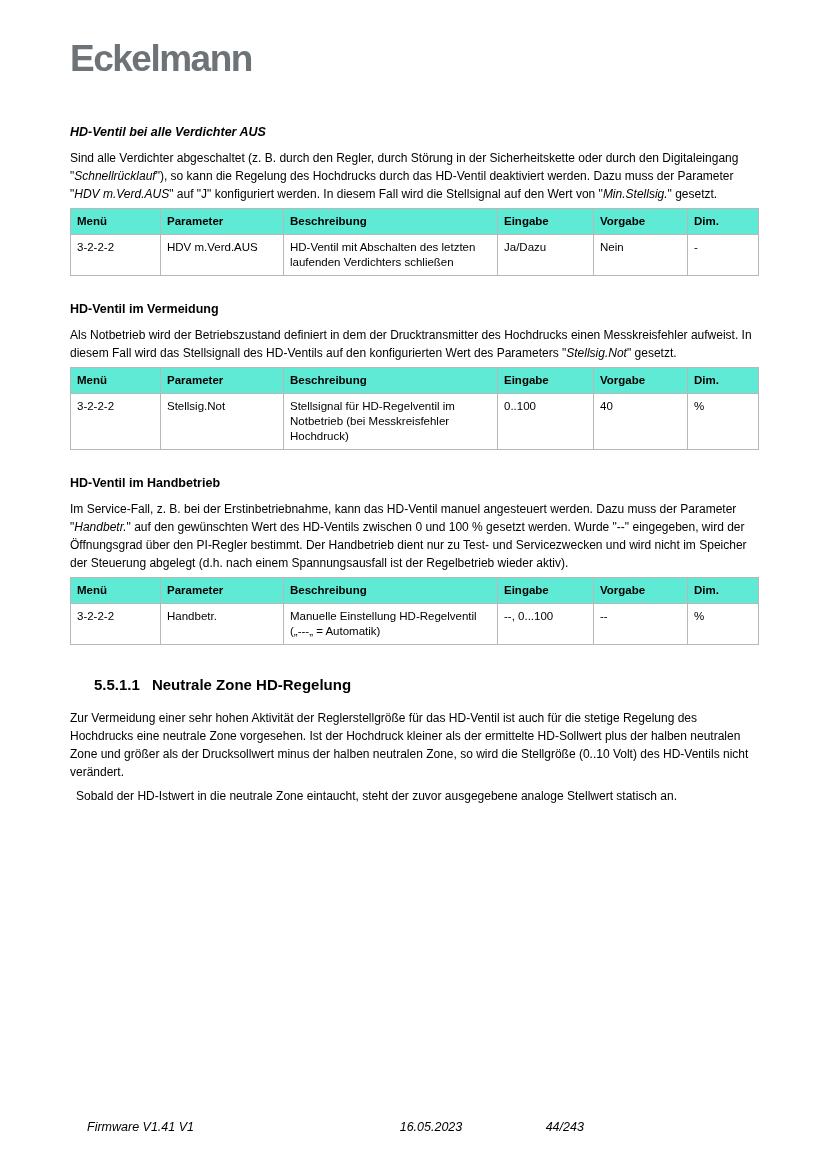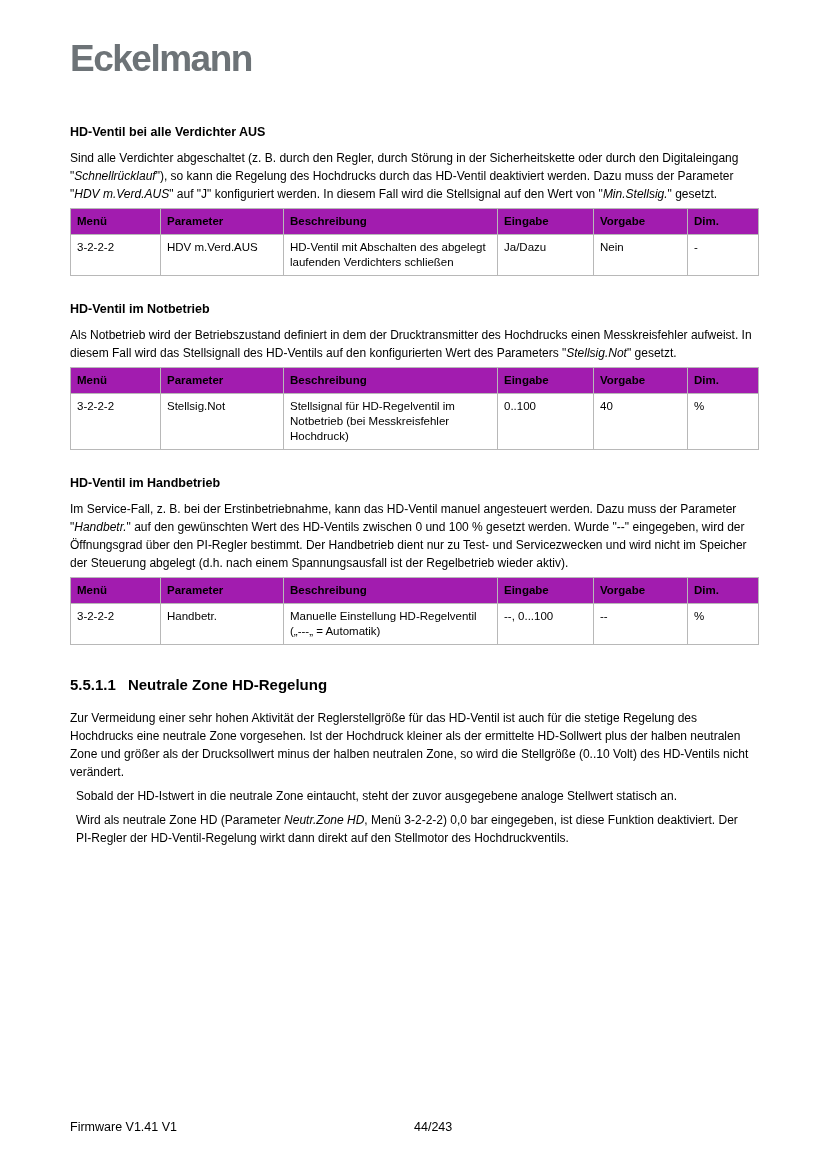--- a/index.html
+++ b/index.html
@@ -23,72 +23,73 @@
   }
 
   .section { margin-bottom: 24px; }
 
   .sec-title {
     font-size: 12.5px;
     font-weight: bold;
     margin: 0 0 8px 0;
     line-height: 18px;
   }
-  .sec-title.italic { }
+  .sec-title.italic { font-style: italic; }
 
   p.body-text {
     font-size: 12px;
     line-height: 18px;
     margin: 0 0 5px 0;
   }
   p.body-text.tight { margin: 6px; }
   em { font-style: italic; }
 
   .num-heading {
     font-size: 15px;
     font-weight: bold;
     margin: 30px 0 14px 0;
     line-height: 20px;
   }
-  .num-heading .h-num { margin-right: 12px; }
+  .num-heading .h-num { margin-right: 12px; margin-left: 24px; }
 
   table.param-table {
     border-collapse: collapse;
     table-layout: fixed;
     width: 688px;
     margin-top: 2px;
     font-size: 11.5px;
     line-height: 15px;
   }
   table.param-table th, table.param-table td {
     border: 1px solid #b8b8b8;
     text-align: left;
     vertical-align: top;
     padding: 5px 6px;
     overflow: hidden;
   }
   table.param-table th {
-    background: #a21caf;
+    background: #5eead4;
     font-weight: bold;
   }
   col.c0 { width: 90px; }
   col.c1 { width: 123px; }
   col.c2 { width: 214px; }
   col.c3 { width: 96px; }
   col.c4 { width: 94px; }
   col.c5 { width: 71px; }
 
   .footer {
     position: absolute;
-    left: 70px;
+    left: 87px;
     width: 688px;
     top: 1118px;
     display: flex;
     font-size: 12.5px;
     line-height: 18px;
+    font-style: italic;
   }
   .footer .f-left  { flex: 1; text-align: left; }
   .footer .f-mid   { flex: 1; text-align: center; }
   .footer .f-right { flex: 1; }
 </style>
 </head>
 <body>
 
 <div class="page">
   <div class="content">
@@ -114,31 +115,31 @@
             <th>Beschreibung</th>
             <th>Eingabe</th>
             <th>Vorgabe</th>
             <th>Dim.</th>
           </tr>
         </thead>
         <tbody>
           <tr>
             <td>3-2-2-2</td>
             <td>HDV m.Verd.AUS</td>
-            <td>HD-Ventil mit Abschalten des abgelegt laufenden Verdichters schließen</td>
+            <td>HD-Ventil mit Abschalten des letzten laufenden Verdichters schließen</td>
             <td>Ja/Dazu</td>
             <td>Nein</td>
             <td>-</td>
           </tr>
         </tbody>
       </table>
     </div>
 
     <div class="section">
-      <h3 class="sec-title">HD-Ventil im Notbetrieb</h3>
+      <h3 class="sec-title">HD-Ventil im Vermeidung</h3>
       <p class="body-text"><span>Als Notbetrieb wird der Betriebszustand definiert in dem der Drucktransmitter des Hochdrucks einen Messkreisfehler aufweist. In diesem Fall wird das Stellsignall des HD-Ventils auf den konfigurierten Wert des Parameters "</span><em>Stellsig.Not</em><span>" gesetzt.</span></p>
       <table class="param-table">
         <colgroup>
             <col class="c0">
             <col class="c1">
             <col class="c2">
             <col class="c3">
             <col class="c4">
             <col class="c5">
           </colgroup>
@@ -197,22 +198,22 @@
             <td>%</td>
           </tr>
         </tbody>
       </table>
     </div>
 
     <div class="section">
       <h2 class="num-heading"><span class="h-num">5.5.1.1</span><span>Neutrale Zone HD-Regelung</span></h2>
       <p class="body-text">Zur Vermeidung einer sehr hohen Aktivität der Reglerstellgröße für das HD-Ventil ist auch für die stetige Regelung des Hochdrucks eine neutrale Zone vorgesehen. Ist der Hochdruck kleiner als der ermittelte HD-Sollwert plus der halben neutralen Zone und größer als der Drucksollwert minus der halben neutralen Zone, so wird die Stellgröße (0..10 Volt) des HD-Ventils nicht verändert.</p>
       <p class="body-text tight">Sobald der HD-Istwert in die neutrale Zone eintaucht, steht der zuvor ausgegebene analoge Stellwert statisch an.</p>
-      <p class="body-text tight"><span>Wird als neutrale Zone HD (Parameter </span><em>Neutr.Zone HD</em><span>, Menü 3-2-2-2) 0,0 bar eingegeben, ist diese Funktion deaktiviert. Der PI-Regler der HD-Ventil-Regelung wirkt dann direkt auf den Stellmotor des Hochdruckventils.</span></p>
     </div>
 
   </div>
 
   <div class="footer">
     <span class="f-left">Firmware V1.41 V1</span>
+    <span class="f-mid">16.05.2023</span>
     <span class="f-right">44/243</span>
   </div>
 </div>
 
 </body></html>

